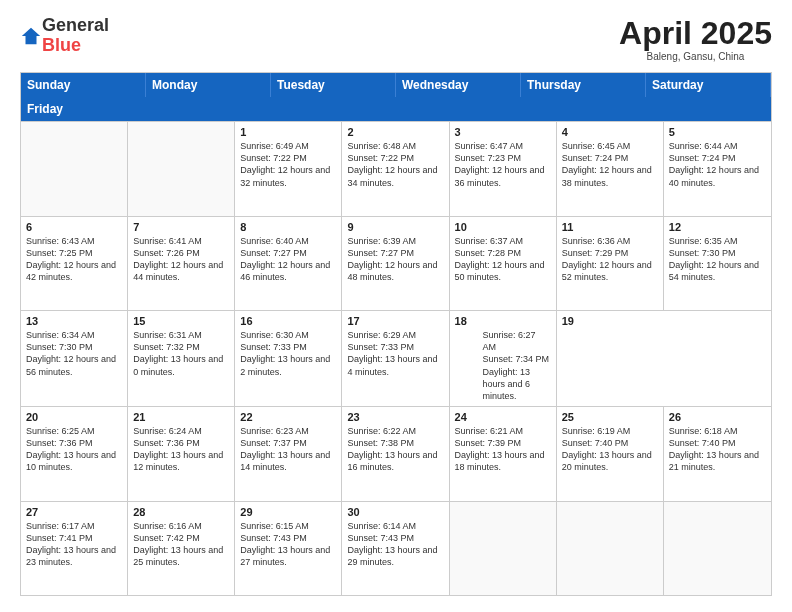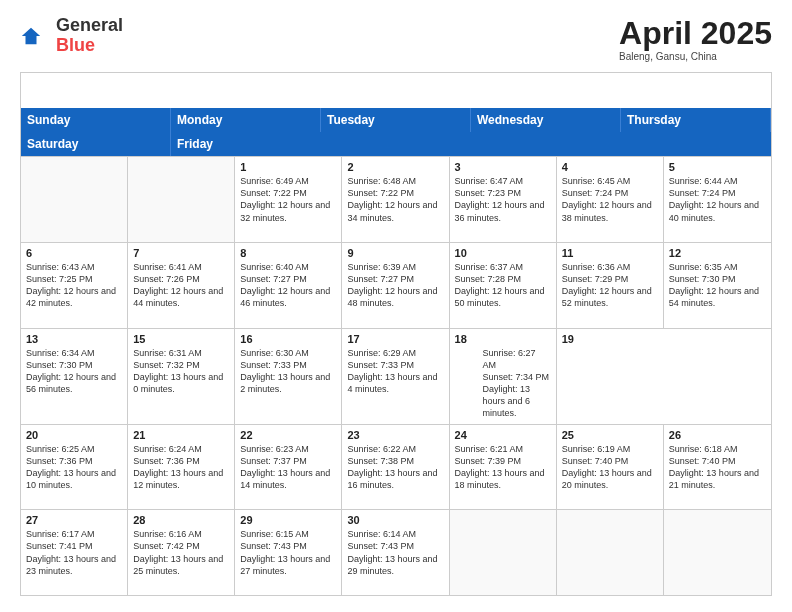--- a/index.html
+++ b/index.html
@@ -19,57 +19,56 @@
     }
     .header {
       display: flex;
       justify-content: space-between;
       align-items: flex-start;
       margin-bottom: 10px;
     }
     .logo {
       display: flex;
       align-items: center;
-      gap: 14px;
+      gap: 0;
     }
     .logo-text {
       font-size: 18px;
       font-weight: bold;
       line-height: 1.1;
     }
     .logo-general { color: #333; }
     .logo-blue { color: #ef4444; }
     .logo-icon {
       width: 22px;
       height: 22px;
     }
     .title-block {
-      text-align: left;
+      text-align: center;
     }
     .title-month {
       font-size: 32px;
       font-weight: bold;
       color: #222;
       line-height: 1.1;
     }
     .title-location {
       font-size: 10px;
       color: #444;
     }
     .calendar {
       flex: 1;
       display: flex;
       flex-direction: column;
       border: 1px solid #ccc;
     }
     .cal-header-row {
       display: grid;
-      grid-template-columns: repeat(5, 1fr);
+      grid-template-columns: repeat(6, 1fr);
       background: #1565c0;
-      margin-top: 35px;
     }
     .cal-header-cell {
       color: #fff;
       font-size: 12px;
       font-weight: bold;
       padding: 5px 6px;
       text-align: left;
       border-right: 1px solid #3a7fd4;
     }
     .cal-header-cell:last-child { border-right: none; }

